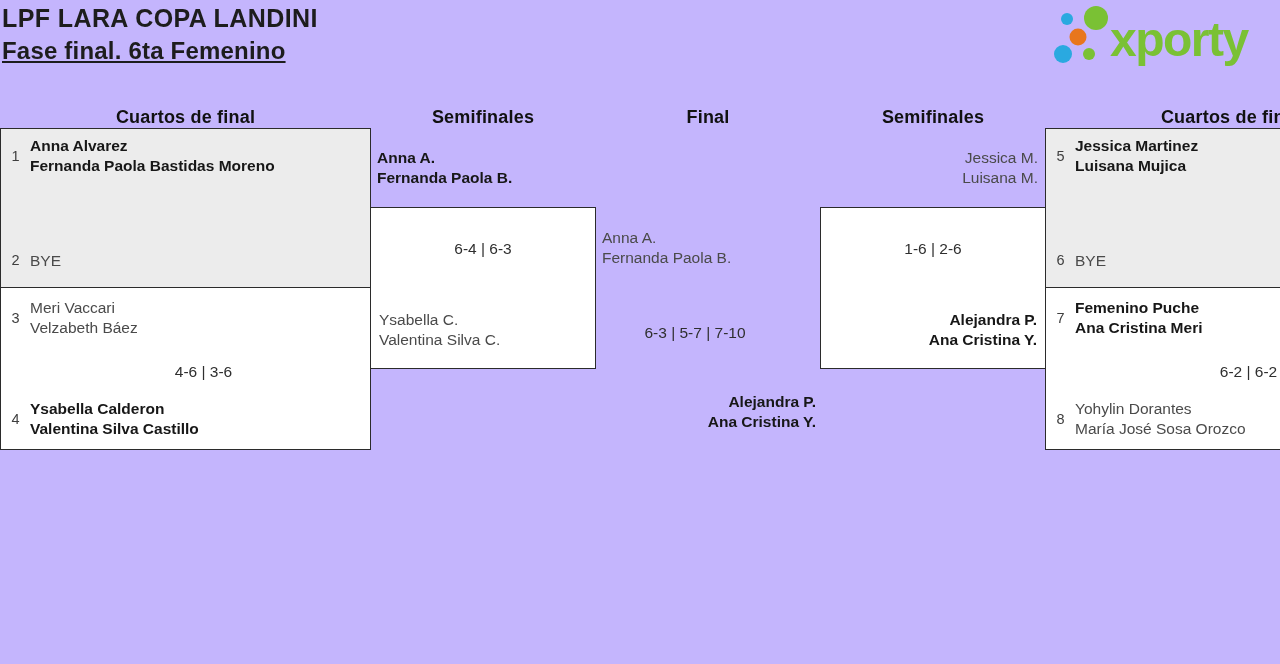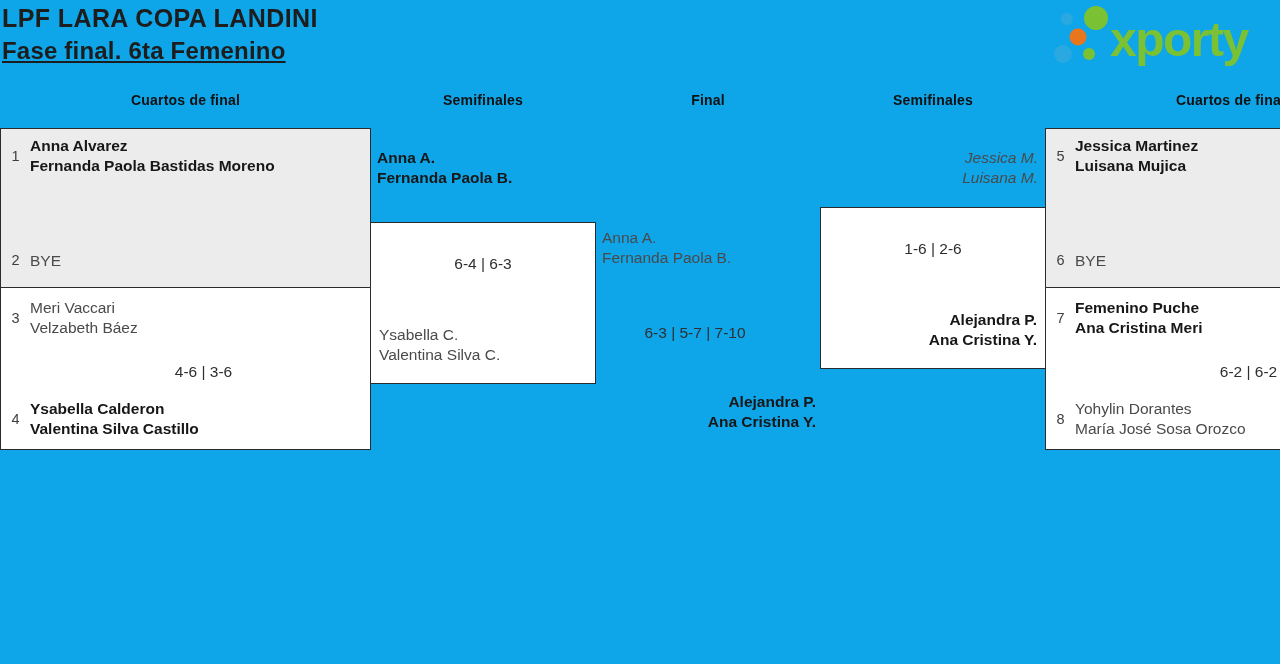--- a/index.html
+++ b/index.html
@@ -1,28 +1,28 @@
 <!DOCTYPE html>
 <html><head>
 <meta charset="utf-8">
 <style>
   html,body{margin:0;padding:0;background:#fff;}
   .page{
-    position:relative;width:1280px;height:664px;overflow:hidden;background:#0ea5e9;
+    position:relative;width:1280px;height:664px;overflow:hidden;background:#c4b5fd;
     font-family:"Liberation Sans",sans-serif;
     --box_border:#2b2b2b;--bye_box_bg:#ececec;--winner_text:#171717;--loser_text:#4a4a4a;
   }
   
   .titles{position:absolute;left:2px;top:2px;}
   .title1{font-size:25px;font-weight:700;color:#1d1d1d;line-height:33px;letter-spacing:.4px;}
   .title2{font-size:24px;font-weight:700;color:#1d1d1d;line-height:32px;letter-spacing:.2px;text-decoration:underline;}
   .logo{position:absolute;left:1046px;top:2px;cursor:pointer;}
   .logo text{font-family:"Liberation Sans",sans-serif;font-weight:700;letter-spacing:-1.5px;}
   
-  .round-header{position:absolute;top:92px;text-align:center;font-size:14px;font-weight:700;color:#111;letter-spacing:.2px;}
+  .round-header{position:absolute;top:107px;text-align:center;font-size:18px;font-weight:700;color:#111;letter-spacing:.2px;}
   
   .match{position:absolute;border:1px solid var(--box_border);box-sizing:border-box;background:#fff;}
   .match.bye-box{background:var(--bye_box_bg);}
   .team{position:absolute;left:7px;right:7px;display:flex;align-items:center;gap:7px;}
   .seed{min-width:15px;text-align:center;font-size:14.5px;color:#3e3e3e;flex:none;}
   .names{display:flex;flex-direction:column;min-width:0;}
   .nline{font-size:15.5px;line-height:19.5px;color:var(--loser_text);white-space:nowrap;}
   .winner .nline{font-weight:700;color:var(--winner_text);}
   .score{position:absolute;left:0;right:0;text-align:center;font-size:15.5px;line-height:20px;color:#2f2f2f;}
   
@@ -91,39 +91,39 @@
         <span class="nline">Ysabella Calderon</span>
         <span class="nline">Valentina Silva Castillo</span>
       </span>
     </div>
   </div>
 
   <div class="floating names winner" style="left:377px;top:148px;">
     <span class="nline">Anna A.</span>
     <span class="nline">Fernanda Paola B.</span>
   </div>
-  <div class="match" style="left:370px;top:207px;width:226px;height:162px;margin-top:15px;">
+  <div class="match" style="left:370px;top:207px;width:226px;height:162px;">
     <div class="score score-sf">6-4 | 6-3</div>
     <div class="sf-names-l names">
       <span class="nline">Ysabella C.</span>
       <span class="nline">Valentina Silva C.</span>
     </div>
   </div>
 
   <div class="floating names" style="left:602px;top:228px;">
     <span class="nline">Anna A.</span>
     <span class="nline">Fernanda Paola B.</span>
   </div>
   <div class="floating score" style="left:595px;width:200px;top:323px;">6-3 | 5-7 | 7-10</div>
   <div class="floating names winner align-right" style="right:464px;top:392px;">
     <span class="nline">Alejandra P.</span>
     <span class="nline">Ana Cristina Y.</span>
   </div>
 
-  <div class="floating names align-right" style="right:242px;top:148px;font-style:italic;">
+  <div class="floating names align-right" style="right:242px;top:148px;">
     <span class="nline">Jessica M.</span>
     <span class="nline">Luisana M.</span>
   </div>
   <div class="match" style="left:820px;top:207px;width:226px;height:162px;">
     <div class="score score-sf">1-6 | 2-6</div>
     <div class="sf-names-r names winner">
       <span class="nline">Alejandra P.</span>
       <span class="nline">Ana Cristina Y.</span>
     </div>
   </div>

